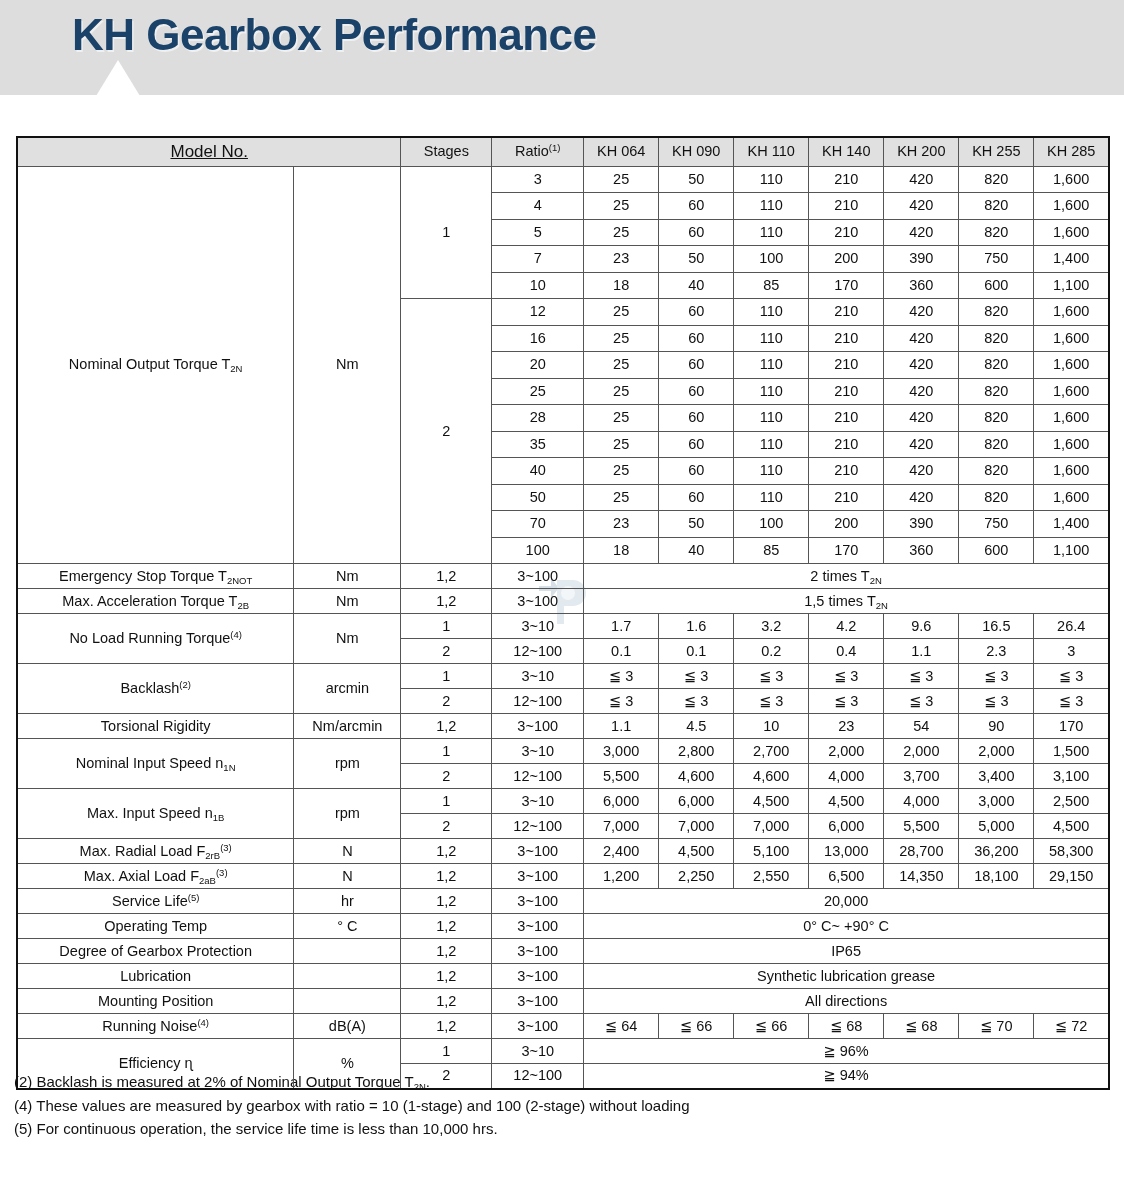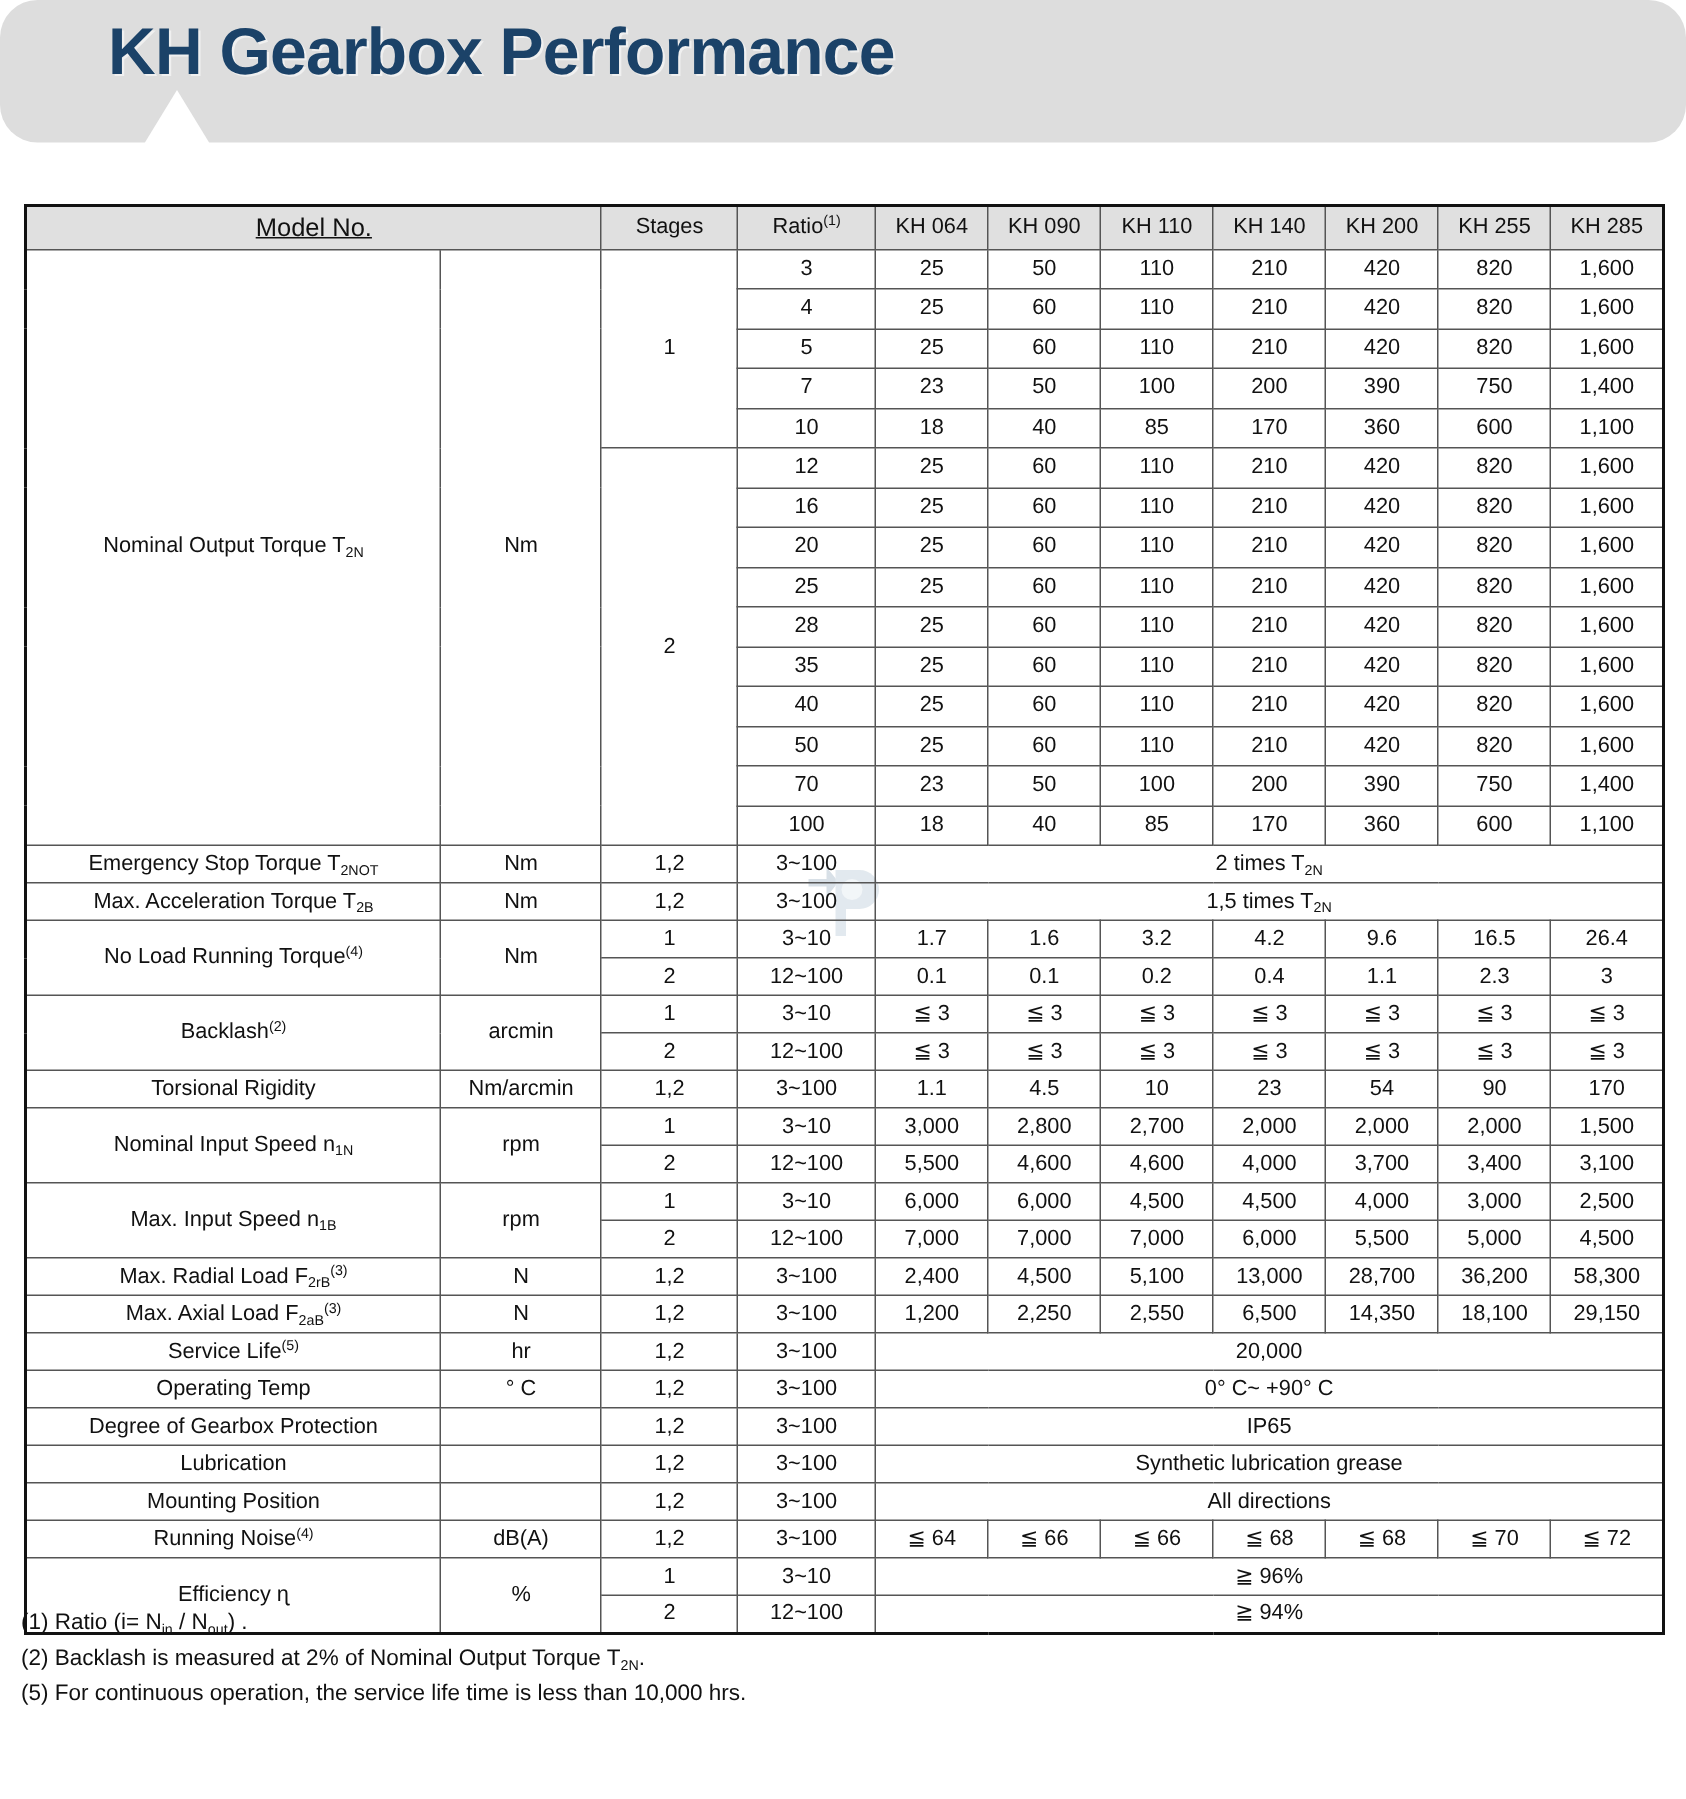--- a/index.html
+++ b/index.html
@@ -12,21 +12,20 @@
     overflow:hidden;
     position:relative;
   }
 
   
   #header-band {
     position:relative;
     width:1124px; height:95px;
     background:#dddddd;
     overflow:visible;
-    border-radius:25px;
   }
   #page-title {
     position:absolute;
     left:72px; top:10px;
     font-size:44px;
     font-weight:bold;
     color:#1b4268;
     letter-spacing:-0.5px;
     white-space:nowrap;
     text-shadow:1.5px 1.5px 0 rgba(255,255,255,0.55);
@@ -526,16 +525,16 @@
         <tr class="dat">
           <td>2</td>
           <td>12~100</td>
           <td colspan="7"><span>≧ 94%</span></td>
         </tr>
       </tbody>
   </table>
 </div>
 
 <div id="footnotes">
-    <div class="fn"><span>(1) Ratio (i= N</span><sub>in</sub><span> / N</span><sub>out</sub><span>) .</span></div>
     <div class="fn"><span>(2) Backlash is measured at 2% of Nominal Output Torque T</span><sub>2N</sub><span>.</span></div>
+    <div class="fn"><span>(4) These values are measured by gearbox with ratio = 10 (1-stage) and 100 (2-stage)  without loading</span></div>
     <div class="fn"><span>(5) For continuous operation, the service life time is less than 10,000 hrs.</span></div>
   </div>
 
 </body></html>

